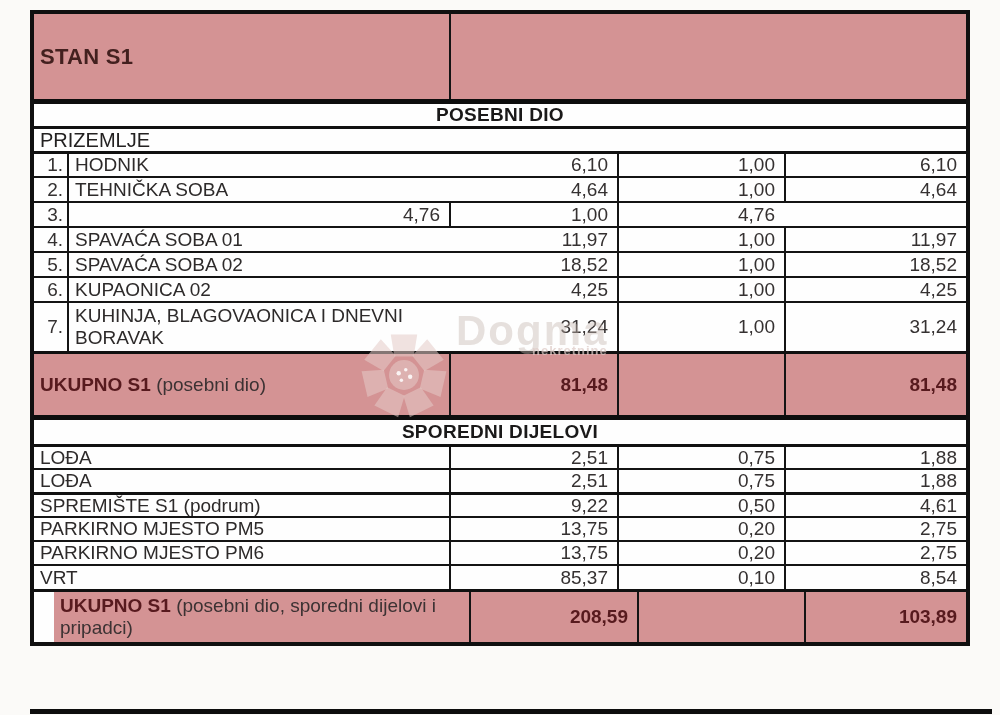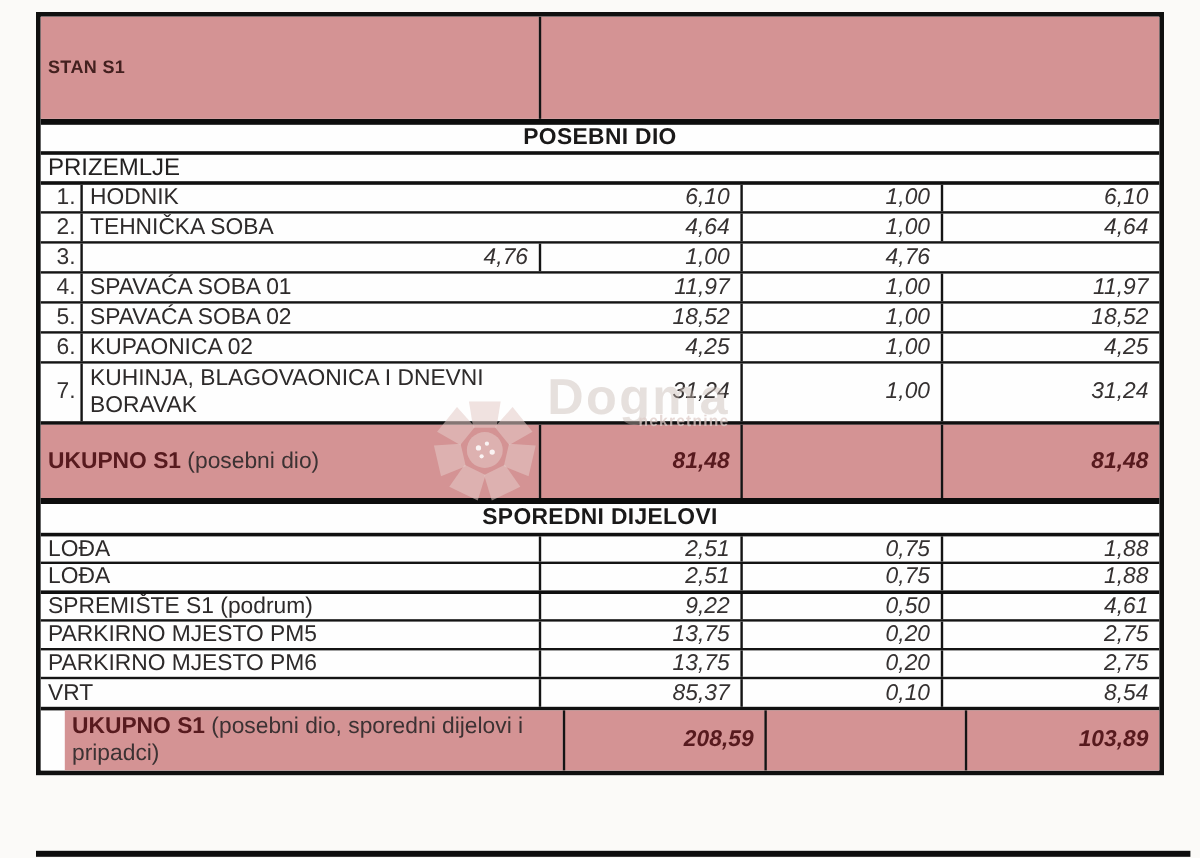--- a/index.html
+++ b/index.html
@@ -24,24 +24,24 @@
   .t4{border-top:5px solid #0d0d0d;}
   .c{
     display:flex;align-items:center;box-sizing:border-box;
     font-size:19px;line-height:1.15;overflow:hidden;
   }
   .num{justify-content:flex-end;padding-right:4px;border-right:2px solid #141414;color:#343131;}
   .name{padding-left:6px;padding-right:4px;color:#2d2a2a;}
   .span2{grid-column:1/3;}
   .span3{grid-column:3/6;}
   .spanall{grid-column:1/6;border-radius:10px;}
-  .val{justify-content:flex-end;padding-right:9px;border-left:2px solid #141414;color:#353131;font-style:italic;}
+  .val{justify-content:flex-end;padding-right:9px;border-left:2px solid #141414;color:#353131;}
   .noleft{border-left:none;}
   .pink{background:#d49394;}
-  .hdr .c{font-size:15px;font-weight:600;color:#43201f;letter-spacing:.3px;}
+  .hdr .c{font-size:22px;font-weight:600;color:#43201f;letter-spacing:.3px;}
   .sect{justify-content:center;font-weight:600;color:#1a1919;letter-spacing:.3px;}
   .floor{font-weight:500;font-size:20px;color:#232121;}
   .total-label{padding-left:6px;display:block;align-self:center;}
   .total-label .b{font-weight:700;color:#571a1e;}
   .total-label .r{font-weight:400;color:#3c3233;}
   .tval{font-weight:700;color:#571a1e;font-size:19px;}
   .h-header{height:85px;}
   .h27{height:27px;} .h29{height:29px;} .h25{height:25px;} .h24{height:24px;}
   .h50{height:50px;} .h48{height:64px;} .h51{height:51px;} .h53{height:53px;padding-left:20px;}
   .bottom-stub{position:absolute;left:30px;top:709px;width:962px;height:5px;background:#0d0d0d;}

